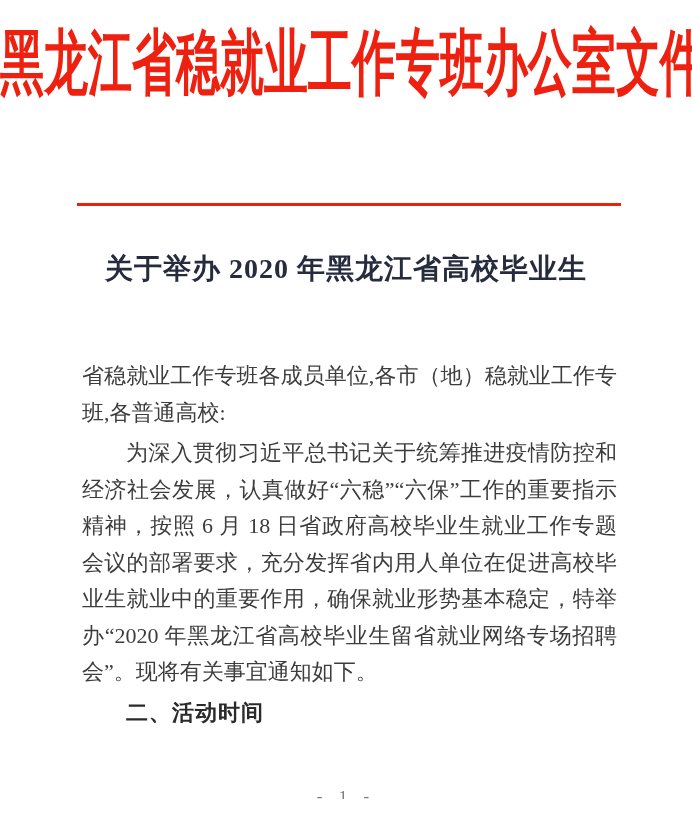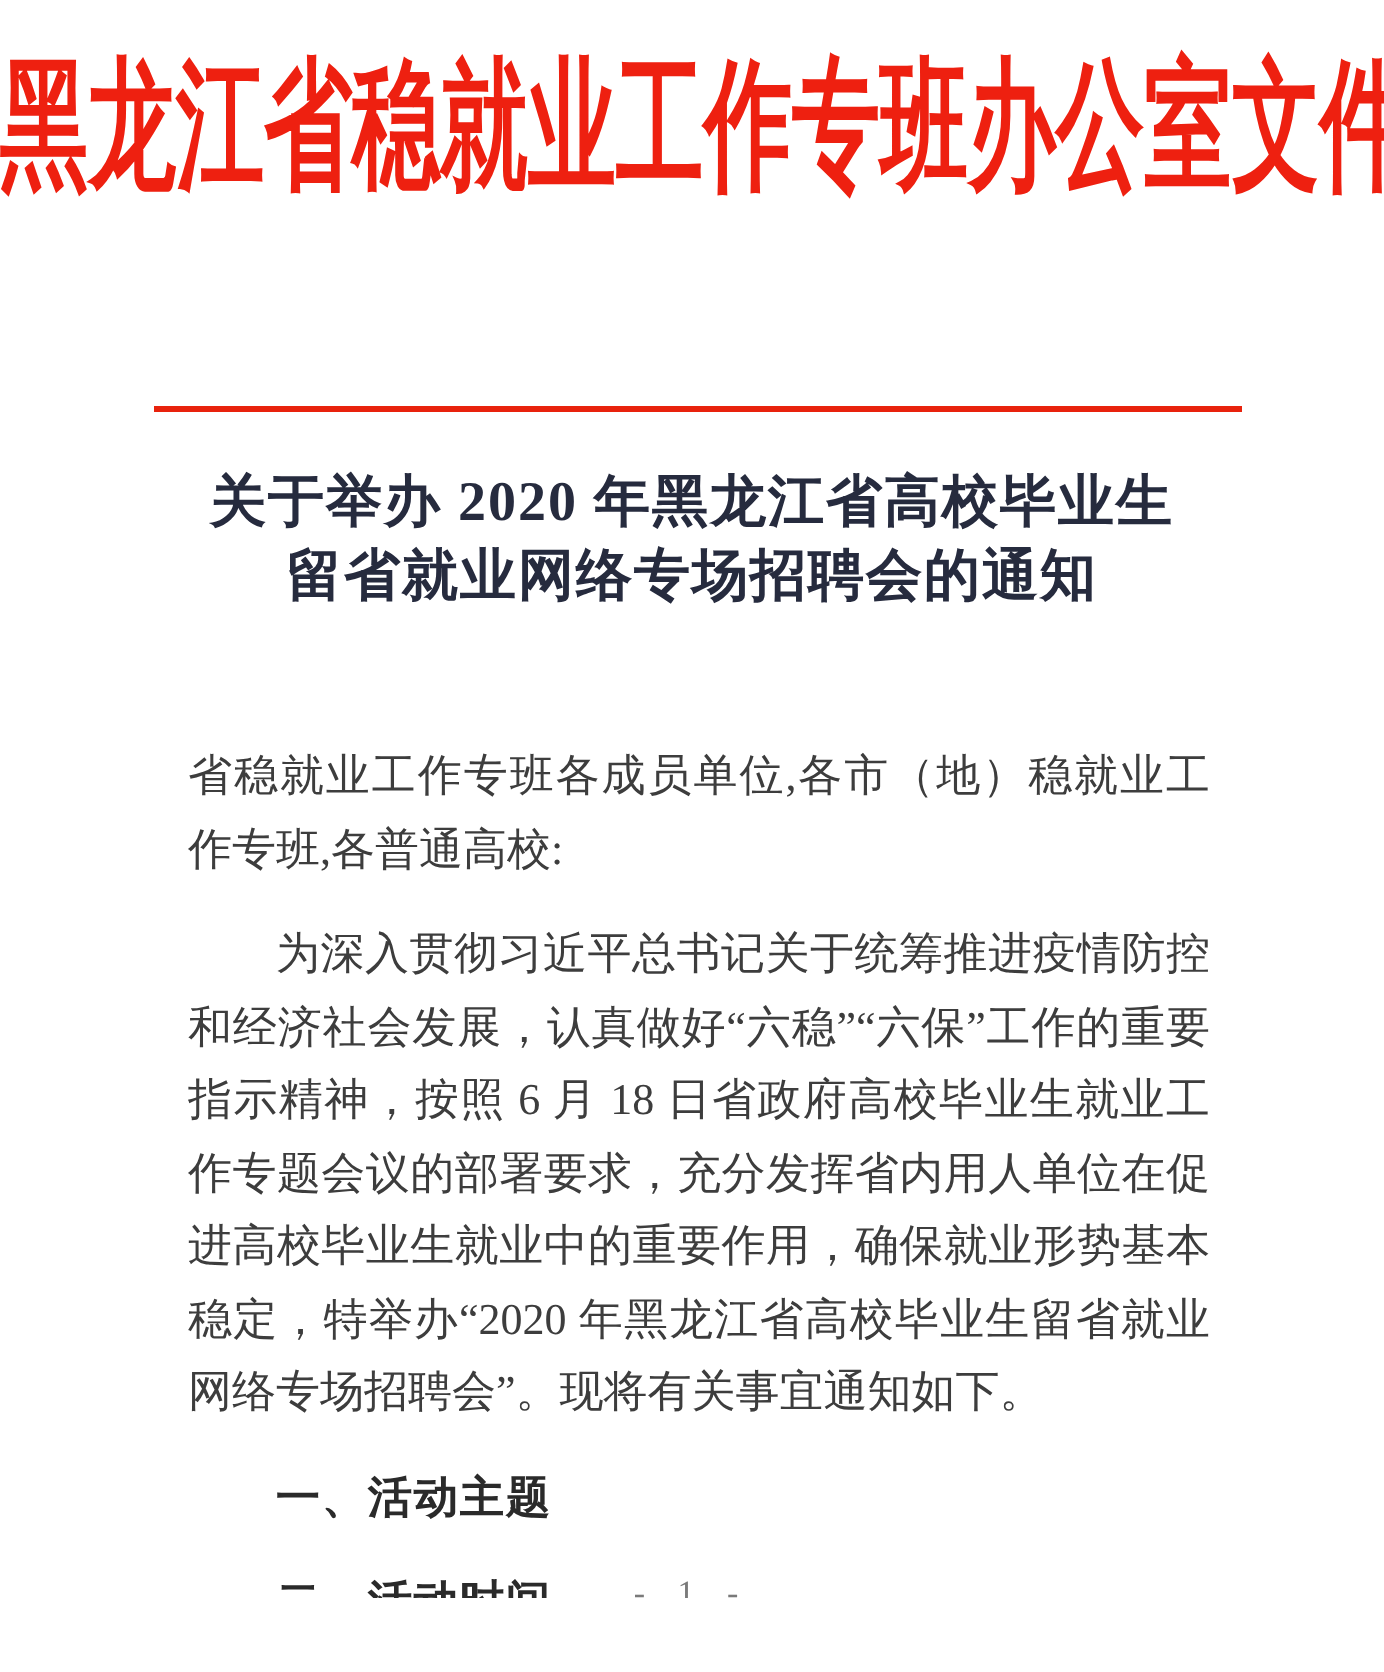--- a/index.html
+++ b/index.html
@@ -40,41 +40,41 @@
   .red-divider {
     position: absolute;
     top: 203px;
     left: 77px;
     width: 544px;
     height: 3px;
     background: #e8220d;
   }
   .doc-title {
     position: absolute;
-    top: 233px;
+    top: 250px;
     left: 0;
     right: 0;
     text-align: center;
     font-size: 28px;
     font-weight: bold;
     color: #262b3e;
     line-height: 37px;
     letter-spacing: 1px;
   }
   .body-text {
     position: absolute;
     top: 354px;
     left: 78px;
     width: 543px;
     font-size: 22px;
     line-height: 36.5px;
     color: #3d3d3d;
     text-align: justify;
   }
-  .body-text p { margin: 16px; }
+  .body-text p { margin: 4px; }
   .indent { text-indent: 2em; }
   .heading {
     font-family: "Liberation Sans", "DejaVu Sans", sans-serif;
     font-weight: bold;
     color: #2a2a2a;
     letter-spacing: 1px;
   }
   .page-number {
     position: absolute;
     top: 787px;
@@ -91,25 +91,23 @@
 
 <div class="page">
 
   <div class="letterhead">黑龙江省稳就业工作专班办公室文件</div>
 
 
   <div class="red-divider"></div>
 
   <div class="doc-title">
     <div>关于举办 2020 年黑龙江省高校毕业生</div>
-    <div>留省就业网络专场招聘会的通知</div>
   </div>
 
   <div class="body-text">
     <p class="salutation">省稳就业工作专班各成员单位,各市（地）稳就业工作专班,各普通高校:</p>
     <p class="para indent">为深入贯彻习近平总书记关于统筹推进疫情防控和经济社会发展，认真做好“六稳”“六保”工作的重要指示精神，按照 6 月 18 日省政府高校毕业生就业工作专题会议的部署要求，充分发挥省内用人单位在促进高校毕业生就业中的重要作用，确保就业形势基本稳定，特举办“2020 年黑龙江省高校毕业生留省就业网络专场招聘会”。现将有关事宜通知如下。</p>
-    <p class="heading indent">一、活动主题</p>
     <p class="heading indent">二、活动时间</p>
   </div>
 
   <div class="page-number">- 1 -</div>
 
 </div>
 
 </body></html>

